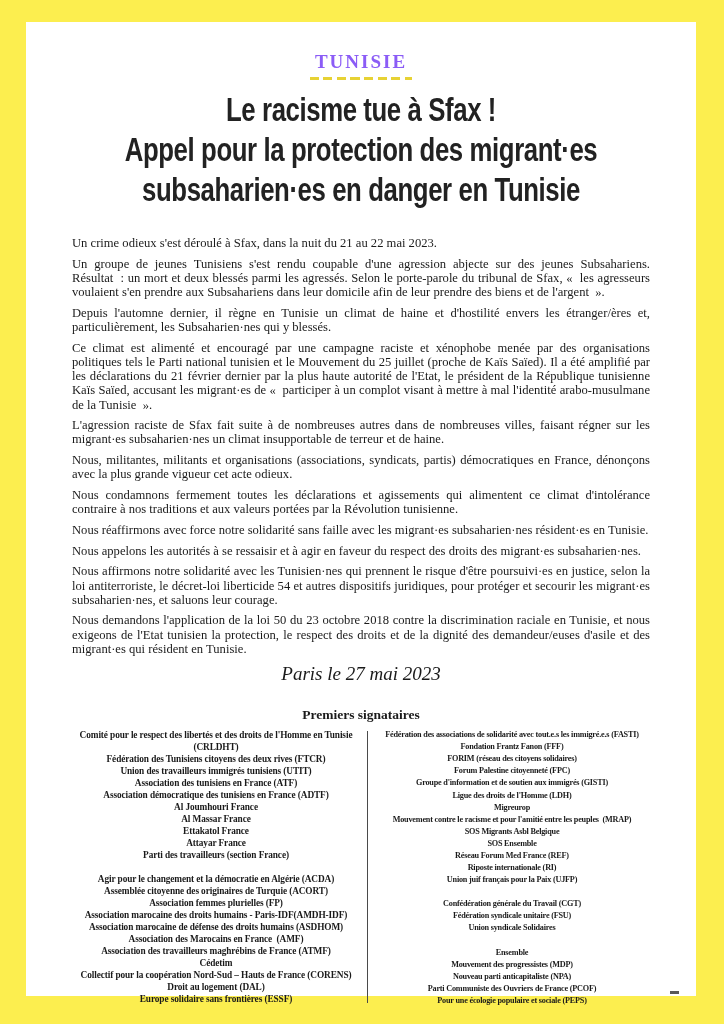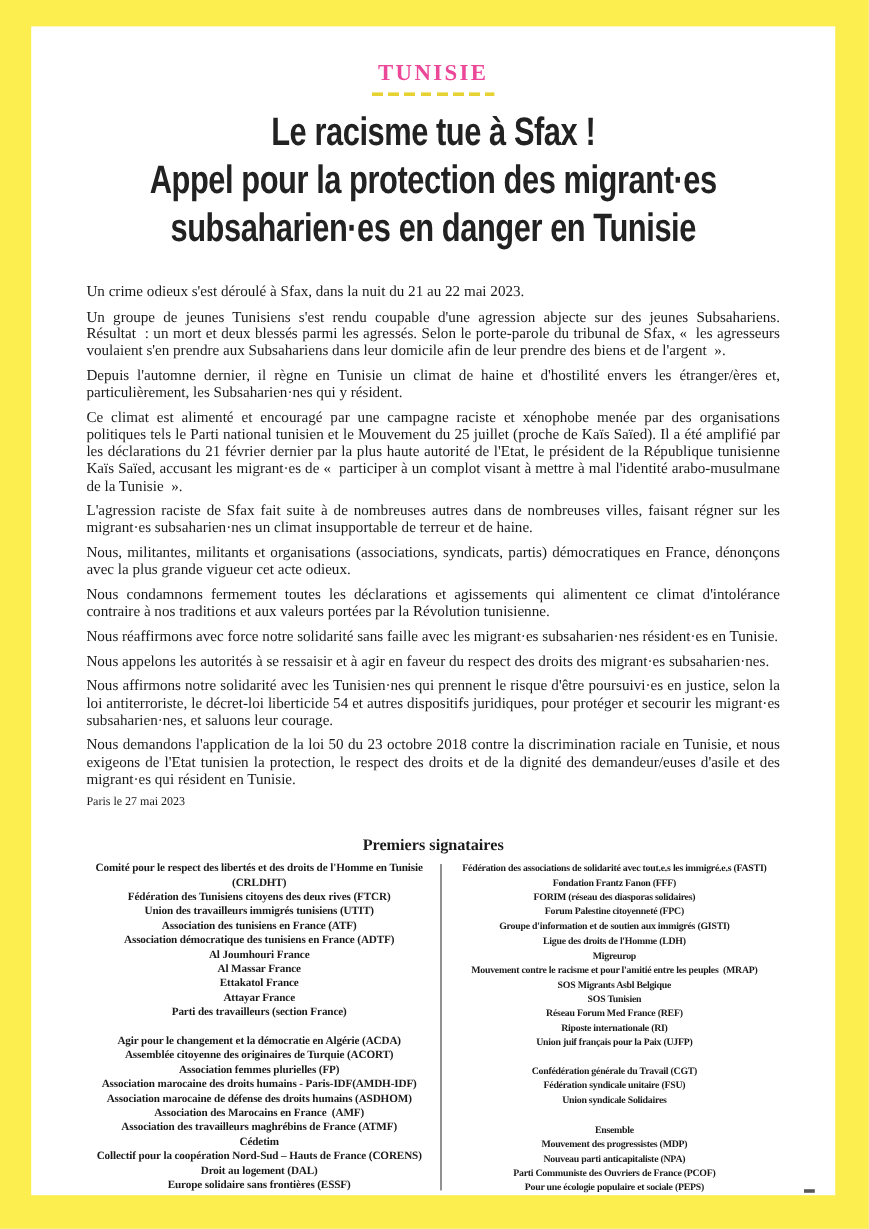--- a/index.html
+++ b/index.html
@@ -16,21 +16,21 @@
     width:670px; height:974px;
     background:#ffffff;
   }
   .kicker {
     margin-top:29px;
     text-align:center;
     font-family:"Liberation Serif", serif;
     font-weight:bold;
     font-size:19px;
     letter-spacing:2px;
-    color:#ec4899;
+    color:#8b5cf6;
   }
   .kicker-dashes {
     width:102px; height:3px;
     margin:4px auto 0 auto;
     background:repeating-linear-gradient(90deg,#e7d234 0 9px,transparent 9px 13.5px);
   }
   .main-title {
     margin-top:10px;
     text-align:center;
     font-family:"Liberation Sans", sans-serif;
@@ -45,23 +45,24 @@
   .body-text {
     margin:26px 46px 0 46px;
   }
   .para {
     font-size:12.6px;
     line-height:14.2px;
     text-align:justify;
     margin:0 0 6.5px 0;
   }
   .dateline {
-    font-size:10px;
-    text-align:left;
+    font-size:19px;
+    text-align:center;
     margin-top:7px;
+    font-style:italic;
   }
   .sig-section {
     margin:22px 46px 0 46px;
     position:relative;
     text-align:center;
   }
   .sig-heading {
     font-weight:bold;
     font-size:13.5px;
     margin-bottom:6px;
@@ -103,21 +104,21 @@
 
   <div class="main-title">
     <div>Le racisme tue à Sfax !</div>
     <div>Appel pour la protection des migrant·es</div>
     <div>subsaharien·es en danger en Tunisie</div>
   </div>
 
   <div class="body-text">
       <div class="para">Un crime odieux s'est déroulé à Sfax, dans la nuit du 21 au 22 mai 2023.</div>
       <div class="para">Un groupe de jeunes Tunisiens s'est rendu coupable d'une agression abjecte sur des jeunes Subsahariens. Résultat&nbsp;&nbsp;: un mort et deux blessés parmi les agressés. Selon le porte-parole du tribunal de Sfax, «&nbsp;&nbsp;les agresseurs voulaient s'en prendre aux Subsahariens dans leur domicile afin de leur prendre des biens et de l'argent&nbsp;&nbsp;».</div>
-      <div class="para">Depuis l'automne dernier, il règne en Tunisie un climat de haine et d'hostilité envers les étranger/ères et, particulièrement, les Subsaharien·nes qui y résident.</div>
+      <div class="para">Depuis l'automne dernier, il règne en Tunisie un climat de haine et d'hostilité envers les étranger/ères et, particulièrement, les Subsaharien·nes qui y blessés.</div>
       <div class="para">Ce climat est alimenté et encouragé par une campagne raciste et xénophobe menée par des organisations politiques tels le Parti national tunisien et le Mouvement du 25 juillet (proche de Kaïs Saïed). Il a été amplifié par les déclarations du 21 février dernier par la plus haute autorité de l'Etat, le président de la République tunisienne Kaïs Saïed, accusant les migrant·es de «&nbsp;&nbsp;participer à un complot visant à mettre à mal l'identité arabo-musulmane de la Tunisie&nbsp;&nbsp;».</div>
       <div class="para">L'agression raciste de Sfax fait suite à de nombreuses autres dans de nombreuses villes, faisant régner sur les migrant·es subsaharien·nes un climat insupportable de terreur et de haine.</div>
       <div class="para">Nous, militantes, militants et organisations (associations, syndicats, partis) démocratiques en France, dénonçons avec la plus grande vigueur cet acte odieux.</div>
       <div class="para">Nous condamnons fermement toutes les déclarations et agissements qui alimentent ce climat d'intolérance contraire à nos traditions et aux valeurs portées par la Révolution tunisienne.</div>
       <div class="para">Nous réaffirmons avec force notre solidarité sans faille avec les migrant·es subsaharien·nes résident·es en Tunisie.</div>
       <div class="para">Nous appelons les autorités à se ressaisir et à agir en faveur du respect des droits des migrant·es subsaharien·nes.</div>
       <div class="para">Nous affirmons notre solidarité avec les Tunisien·nes qui prennent le risque d'être poursuivi·es en justice, selon la loi antiterroriste, le décret-loi liberticide 54 et autres dispositifs juridiques, pour protéger et secourir les migrant·es subsaharien·nes, et saluons leur courage.</div>
       <div class="para">Nous demandons l'application de la loi 50 du 23 octobre 2018 contre la discrimination raciale en Tunisie, et nous exigeons de l'Etat tunisien la protection, le respect des droits et de la dignité des demandeur/euses d'asile et des migrant·es qui résident en Tunisie.</div>
     </div>
 
@@ -149,28 +150,28 @@
           <div class="sig-item">Association des travailleurs maghrébins de France (ATMF)</div>
           <div class="sig-item">Cédetim</div>
           <div class="sig-item">Collectif pour la coopération Nord-Sud – Hauts de France (CORENS)</div>
           <div class="sig-item">Droit au logement (DAL)</div>
           <div class="sig-item">Europe solidaire sans frontières (ESSF)</div>
         </div>
       <div class="sig-divider"></div>
       <div class="sig-col-right">
           <div class="sig-item">Fédération des associations de solidarité avec tout.e.s les immigré.e.s (FASTI)</div>
           <div class="sig-item">Fondation Frantz Fanon (FFF)</div>
-          <div class="sig-item">FORIM (réseau des diasporas solidaires)</div>
+          <div class="sig-item">FORIM (réseau des citoyens solidaires)</div>
           <div class="sig-item">Forum Palestine citoyenneté (FPC)</div>
           <div class="sig-item">Groupe d'information et de soutien aux immigrés (GISTI)</div>
           <div class="sig-item">Ligue des droits de l'Homme (LDH)</div>
           <div class="sig-item">Migreurop</div>
           <div class="sig-item">Mouvement contre le racisme et pour l'amitié entre les peuples&nbsp; (MRAP)</div>
           <div class="sig-item">SOS Migrants Asbl Belgique</div>
-          <div class="sig-item">SOS Tunisien</div>
+          <div class="sig-item">SOS Ensemble</div>
           <div class="sig-item">Réseau Forum Med France (REF)</div>
           <div class="sig-item">Riposte internationale (RI)</div>
           <div class="sig-item">Union juif français pour la Paix (UJFP)</div>
           <div class="sig-gap"></div>
           <div class="sig-item">Confédération générale du Travail (CGT)</div>
           <div class="sig-item">Fédération syndicale unitaire (FSU)</div>
           <div class="sig-item">Union syndicale Solidaires</div>
           <div class="sig-gap"></div>
           <div class="sig-item">Ensemble</div>
           <div class="sig-item">Mouvement des progressistes (MDP)</div>

